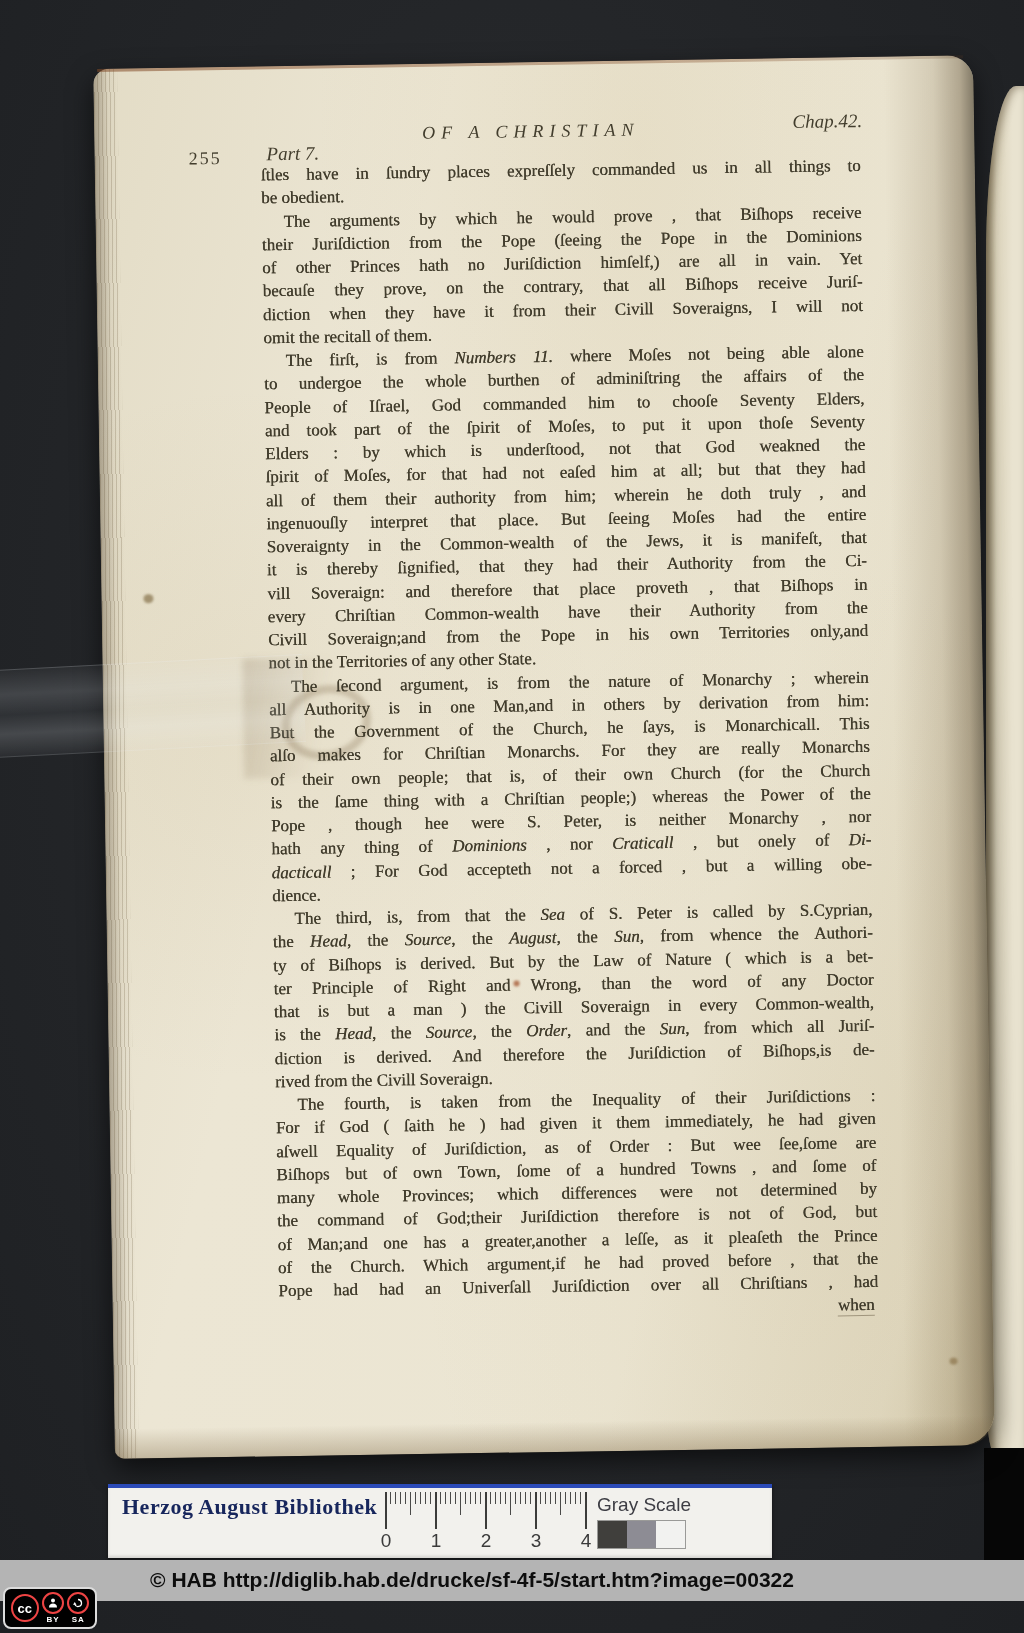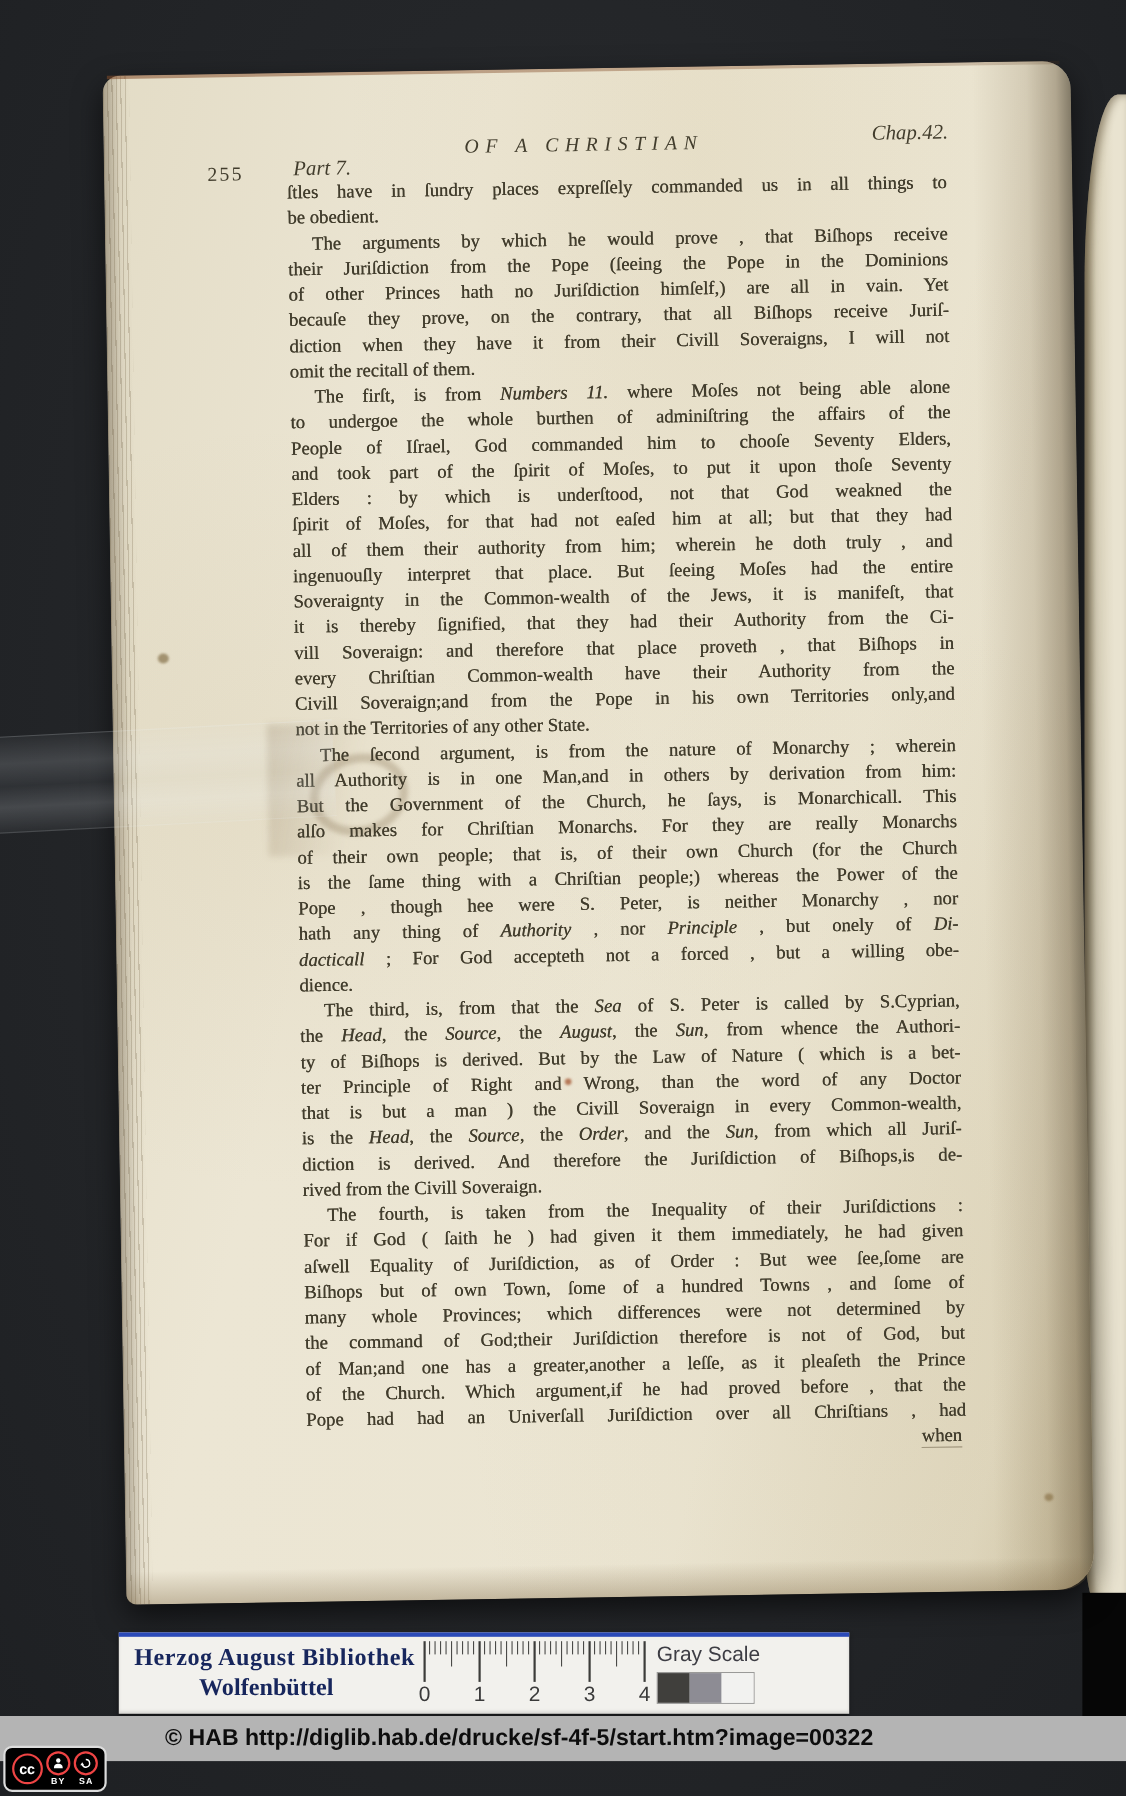--- a/index.html
+++ b/index.html
@@ -152,21 +152,21 @@
           <div class="tline jl"><span>every Chriſtian Common-wealth have their Authority from the</span></div>
           <div class="tline jl"><span>Civill Soveraign;and from the Pope in his own Territories only,and</span></div>
           <div class="tline"><span>not in the Territories of any other State.</span></div>
           <div class="tline jl ind"><span>The ſecond argument, is from the nature of Monarchy ; wherein</span></div>
           <div class="tline jl"><span>all Authority is in one Man,and in others by derivation from him:</span></div>
           <div class="tline jl"><span>But the Government of the Church, he ſays, is Monarchicall. This</span></div>
           <div class="tline jl"><span>alſo makes for Chriſtian Monarchs. For they are really Monarchs</span></div>
           <div class="tline jl"><span>of their own people; that is, of their own Church (for the Church</span></div>
           <div class="tline jl"><span>is the ſame thing with a Chriſtian people;) whereas the Power of the</span></div>
           <div class="tline jl"><span>Pope , though hee were S. Peter, is neither Monarchy , nor</span></div>
-          <div class="tline jl"><span>hath any thing of </span><span class="em">Authority</span><span> , nor </span><span class="em">Principle</span><span> , but onely of </span><span class="em">Di-</span></div>
+          <div class="tline jl"><span>hath any thing of </span><span class="em">Dominions</span><span> , nor </span><span class="em">Craticall</span><span> , but onely of </span><span class="em">Di-</span></div>
           <div class="tline jl"><span class="em">dacticall</span><span> ; For God accepteth not a forced , but a willing obe-</span></div>
           <div class="tline"><span>dience.</span></div>
           <div class="tline jl ind"><span>The third, is, from that the </span><span class="em">Sea</span><span> of S. Peter is called by S.Cyprian,</span></div>
           <div class="tline jl"><span>the </span><span class="em">Head</span><span>, the </span><span class="em">Source</span><span>, the </span><span class="em">August</span><span>, the </span><span class="em">Sun</span><span>, from whence the Authori-</span></div>
           <div class="tline jl"><span>ty of Biſhops is derived. But by the Law of Nature ( which is a bet-</span></div>
           <div class="tline jl"><span>ter Principle of Right and Wrong, than the word of any Doctor</span></div>
           <div class="tline jl"><span>that is but a man ) the Civill Soveraign in every Common-wealth,</span></div>
           <div class="tline jl"><span>is the </span><span class="em">Head</span><span>, the </span><span class="em">Source</span><span>, the </span><span class="em">Order</span><span>, and the </span><span class="em">Sun</span><span>, from which all Juriſ-</span></div>
           <div class="tline jl"><span>diction is derived. And therefore the Juriſdiction of Biſhops,is de-</span></div>
           <div class="tline"><span>rived from the Civill Soveraign.</span></div>
@@ -181,21 +181,20 @@
           <div class="tline jl"><span>Pope had had an Univerſall Juriſdiction over all Chriſtians , had</span></div>
         </div>
       <div id="catchword-line"><span>when</span></div>
     </div>
   </div>
 
   <div id="glass-strip"></div>
 
   <div id="cal-bar">
     <div id="lib-line1">Herzog August Bibliothek</div>
-    <div id="lib-line2">Wolfenbüttel</div>
     <div id="ruler-ticks">
         <div class="tick t-major" style="left: 0px;"></div>
         <div class="tick-label" style="left: 1px;">0</div>
         <div class="tick t-small" style="left: 5px;"></div>
         <div class="tick t-small" style="left: 10px;"></div>
         <div class="tick t-small" style="left: 15px;"></div>
         <div class="tick t-small" style="left: 20px;"></div>
         <div class="tick t-mid" style="left: 25px;"></div>
         <div class="tick t-small" style="left: 30px;"></div>
         <div class="tick t-small" style="left: 35px;"></div>

